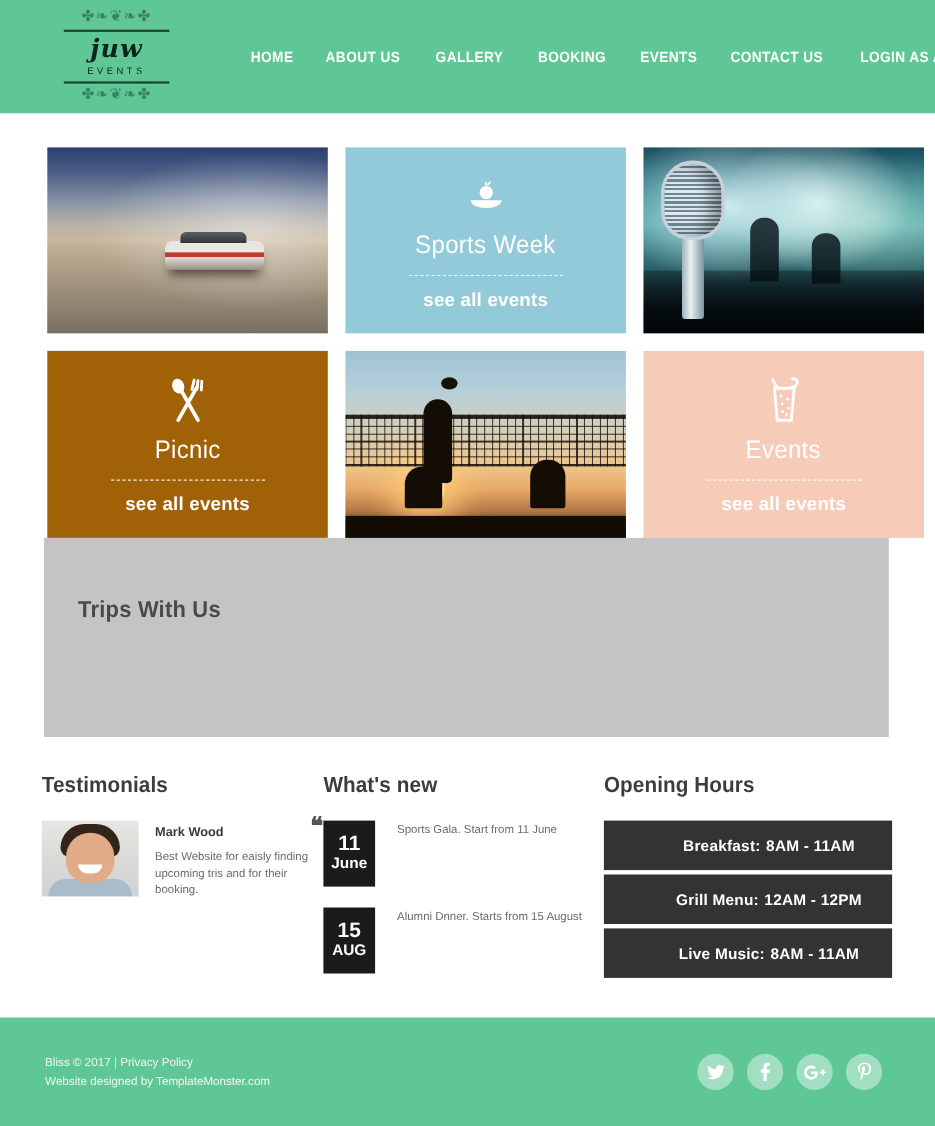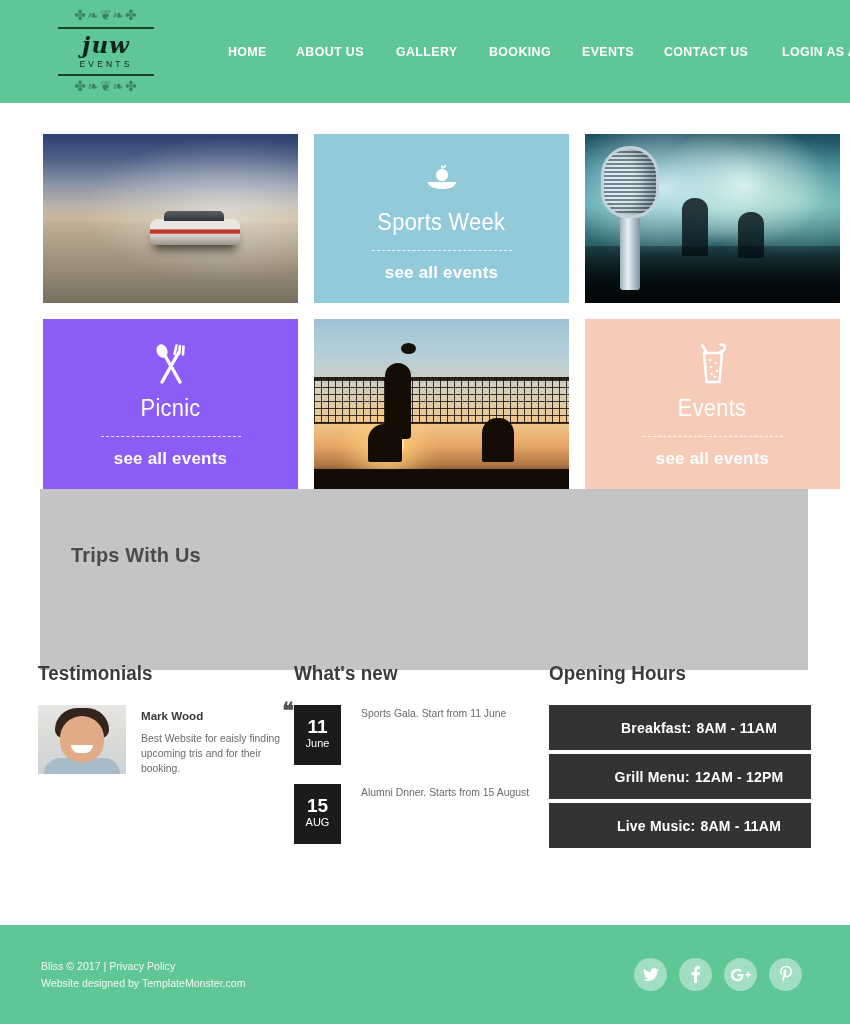--- a/index.html
+++ b/index.html
@@ -174,21 +174,21 @@
     font-family: "Liberation Sans Narrow", "Liberation Sans", sans-serif;
     transform: scaleX(.95); transform-origin: left;
   }
   .trips-text {
     margin-top: 32px; font-size: 10.4px; color: #f2f2f2;
     line-height: 15px; max-width: 722px; letter-spacing: .05px;
   }
 
   
   .cols {
-    position: absolute; left: 38px; top: 662px;
+    position: absolute; left: 38px; top: 703px;
     width: 775px; display: flex;
   }
   .col-a { width: 256px; }
   .col-b { width: 255px; }
   .col-c { width: 262px; }
   .col-title {
     font-size: 20px; color: #3c3c3c; font-weight: bold; letter-spacing: .1px;
     font-family: "Liberation Sans Narrow", "Liberation Sans", sans-serif;
     transform: scaleX(.94); transform-origin: left;
     margin-bottom: 20px;
@@ -230,21 +230,21 @@
 
   
   .news-item { display: flex; gap: 20px; margin-bottom: 19px; }
   .news-date {
     width: 47px; height: 60px; background: #1b1b1b; color: #fff;
     display: flex; flex-direction: column; align-items: center; justify-content: center;
     font-family: "Liberation Sans Narrow", "Liberation Sans", sans-serif;
     flex: 0 0 47px;
   }
   .news-day { font-size: 19px; font-weight: bold; line-height: 17px; }
-  .news-mon { font-size: 11px; font-weight: normal; line-height: 17px; }
+  .news-mon { font-size: 14px; font-weight: bold; line-height: 17px; }
   .news-text { font-size: 10.4px; color: #6a6a6a; line-height: 15px; padding-top: 1px; }
 
   
   .hour-row {
     height: 45px; background: #333333; color: #fff;
     display: flex; align-items: center; justify-content: center;
     margin-bottom: 4px;
     font-family: "Liberation Sans Narrow", "Liberation Sans", sans-serif;
   }
   .hour-label { font-size: 14px; font-weight: bold; letter-spacing: .2px; padding-left: 38px; }
@@ -317,21 +317,21 @@
     </div>
 
     <div class="tile photo photo-mic">
       <div class="figure" style="left:38%"></div>
       <div class="figure" style="left:60%;top:46%;height:46px"></div>
       <div class="crowd"></div>
       <div class="mic-body"></div>
       <div class="mic-head"></div>
     </div>
 
-    <div class="tile tile-color" style="background:#8b5cf6">
+    <div class="tile tile-color" style="background:#a16207">
       <div class="tile-icon">
         <svg width="44" height="46" viewBox="0 0 44 46" aria-hidden="true">
           <g stroke="#fff" stroke-width="3.4" stroke-linecap="round" fill="none">
             <path d="M14 12 L31 42"></path>
             <path d="M30 12 L13 42"></path>
           </g>
           <ellipse cx="13" cy="11" rx="5.4" ry="6.8" transform="rotate(-20 13 11)" fill="#fff"></ellipse>
           <g stroke="#fff" stroke-width="2.6" stroke-linecap="round">
             <path d="M27.5 5.5 L25.5 14"></path>
             <path d="M31 6 L30 14"></path>

